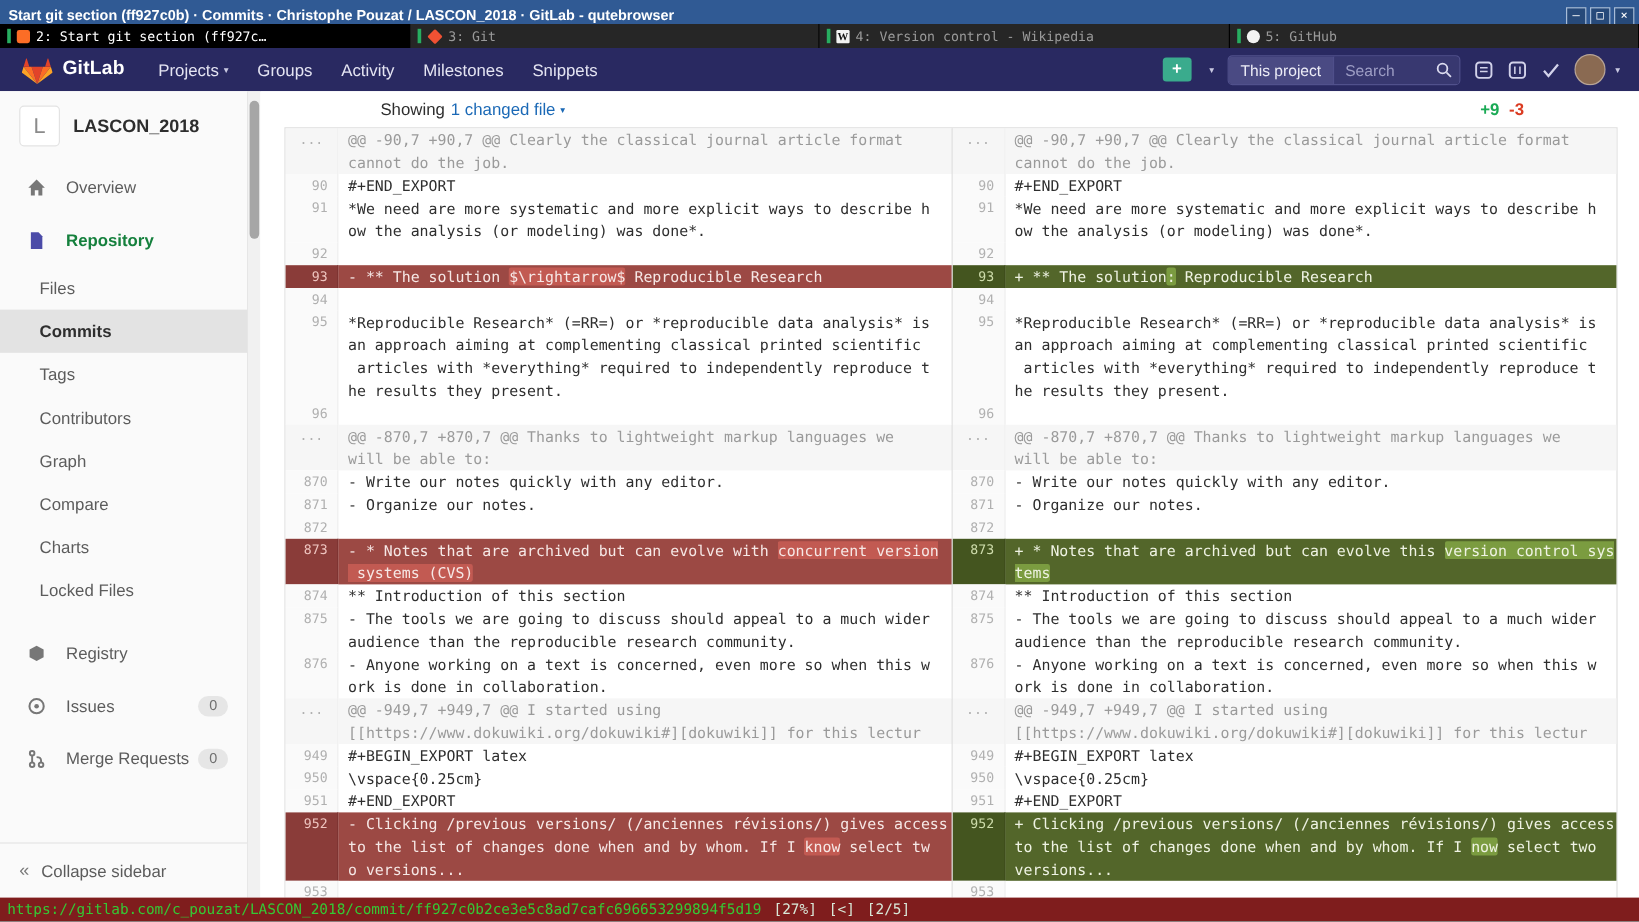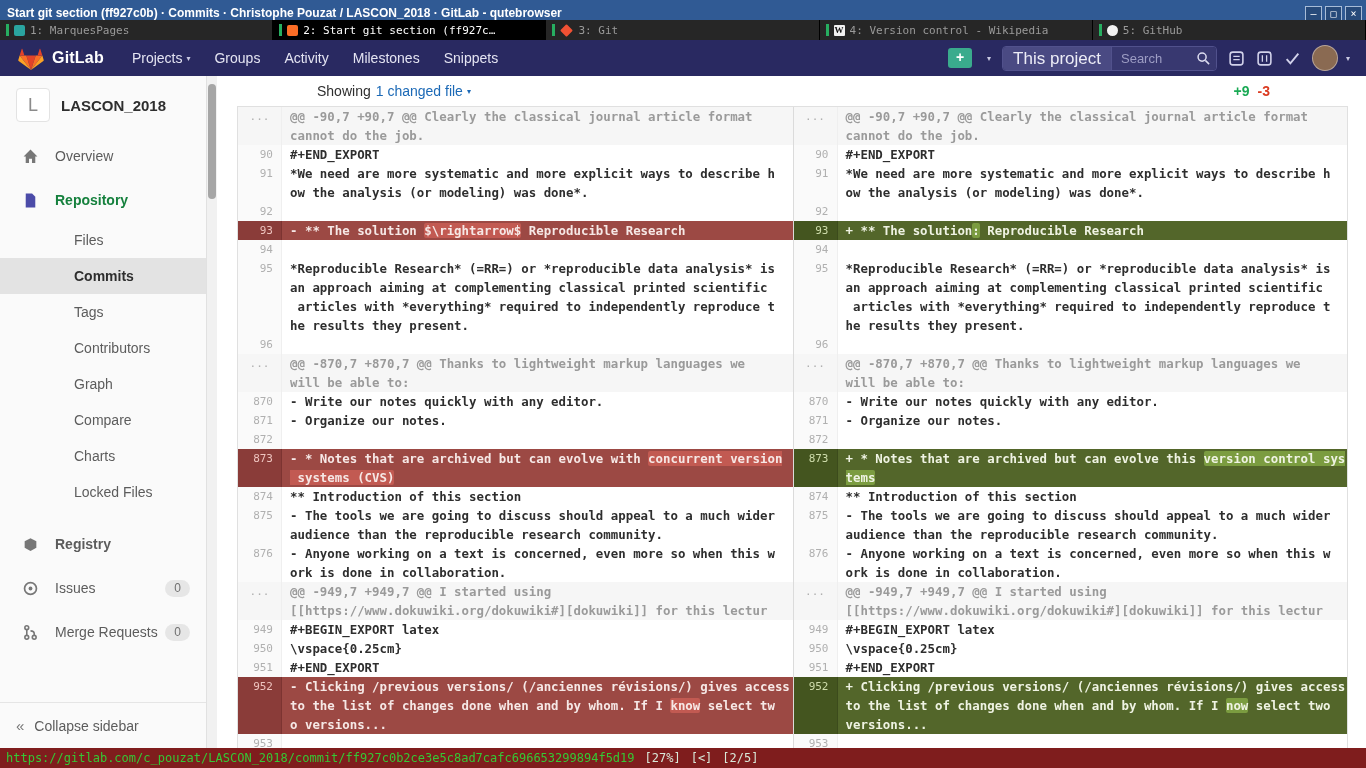--- a/index.html
+++ b/index.html
@@ -52,21 +52,21 @@
   .brand { font-weight:bold; font-size:16px; margin:0 16px 0 8px; letter-spacing:.2px; }
   .nav-menu { display:flex; align-items:center; height:100%; }
   .nav-item { padding:0 12px; font-size:14px; color:#e4e4f2; cursor:default; }
   .caret { font-size:8px; margin-left:4px; vertical-align:2px; color:#c9c9e2; }
   .nav-right { margin-left:auto; display:flex; align-items:center; gap:11px; padding-right:16px; }
   .new-btn {
     width:24px; height:20px; background:#3aab8d; border-radius:3px;
     color:#fff; font:bold 14px/19px "Liberation Sans",sans-serif; text-align:center;
   }
   .search-group { display:flex; height:25px; border:1px solid #51518c; border-radius:4px; overflow:hidden; }
-  .scope-chip { background:#4a4a83; color:#ececf6; font-size:17px; line-height:23px; padding:0 10px; border-right:1px solid #51518c; }
+  .scope-chip { background:#4a4a83; color:#ececf6; font-size:13px; line-height:23px; padding:0 10px; border-right:1px solid #51518c; }
   .search-wrap { position:relative; }
   .search-input {
     width:104px; height:23px; border:0; outline:0; background:#383870;
     color:#e6e6f2; font-size:13px; padding:0 24px 0 9px;
   }
   .search-input::placeholder { color:#9d9dc4; }
   .search-icon { position:absolute; right:5px; top:4px; }
   .nav-ico { display:flex; color:#d2d2ea; }
   .avatar-wrap { display:flex; align-items:center; gap:4px; }
   .avatar { width:26px; height:26px; border-radius:50%; background:#8a6a52; border:1px solid rgba(255,255,255,.4); }
@@ -77,24 +77,24 @@
     background:#fafafa; border-right:1px solid #e1e1e1;
     font-size:14px; color:#5c5c5c; overflow:hidden;
   }
   .project-head { display:flex; align-items:center; gap:11px; padding:13px 16px; height:58px; }
   .project-avatar {
     width:34px; height:34px; background:#fff; border:1px solid #e3e3e3; border-radius:4px;
     color:#8b8b8b; font-size:18px; text-align:center; line-height:32px; flex:none;
   }
   .project-name { font-weight:bold; color:#2e2e2e; font-size:15px; }
   .side-item { display:flex; align-items:center; padding:0 16px 0 22px; height:44px; cursor:default; }
-  .side-item.sub { height:36px; padding-left:74px; }
+  .side-item.sub { height:36px; padding-left:33px; }
   .side-item.selected { background:#e3e3e3; color:#2e2e2e; font-weight:bold; }
   .side-item.section-active { color:#15803d; font-weight:600; }
-  .side-item.gap-top { margin-top:12px;font-weight:bold; }
+  .side-item.gap-top { margin-top:12px; }
   .s-icon { width:17px; height:17px; margin-right:16px; color:#777; flex:none; display:flex; }
   .section-active .s-icon { color:#4b4ba8; }
   .count-badge {
     margin-left:auto; background:rgba(0,0,0,.08); border-radius:9px; padding:0 9px;
     font-size:12px; height:17px; line-height:17px; color:#707070; font-weight:normal;
   }
   .collapse-bar {
     position:absolute; bottom:0; left:0; width:206px; height:46px; background:#fafafa;
     border-top:1px solid #e5e5e5; display:flex; align-items:center; gap:10px; padding:0 16px;
     color:#5c5c5c; font-size:14px;
@@ -119,21 +119,21 @@
     margin-left:20px; width:1111px; border:1px solid #e0e0e0;
     font-family:"DejaVu Sans Mono",monospace; font-size:12.4px; line-height:19px;
   }
   .d-row { display:flex; }
   .side { width:50%; display:flex; min-width:0; }
   .side.right { border-left:1px solid rgba(0,0,0,.14); }
   .gutter {
     width:44px; flex:none; text-align:right; padding-right:8px;
     color:#b0b0b0; background:#fafafa; border-right:1px solid #efefef; font-size:11px;
   }
-  .code { flex:1; min-width:0; padding:0 8px; white-space:pre; overflow:hidden; color:#2e2e2e;font-weight:bold; }
+  .code { flex:1; min-width:0; padding:0 8px; white-space:pre; overflow:hidden; color:#2e2e2e; }
   .hunk .gutter { background:#f6f6f6; text-align:center; padding-right:0; }
   .hunk .code { background:#f6f6f6; color:#9a9a9a; }
   .del .gutter { background:#8a3c39; color:#eec4bf; border-right-color:#7c3431; }
   .del .code { background:#9c4944; color:#f6e8e6; }
   .hl-del { background:#c25a52; border-radius:2px; }
   .add .gutter { background:#44551f; color:#cedcab; border-right-color:#3c4b1c; }
   .add .code { background:#53662a; color:#eff3e3; }
   .hl-add { background:#7b9c40; border-radius:2px; }
 
   
@@ -153,25 +153,20 @@
   <div class="titlebar">
     <span class="title">Start git section (ff927c0b) · Commits · Christophe Pouzat / LASCON_2018 · GitLab - qutebrowser</span>
     <span class="win-btns">
       <span class="win-btn">–</span>
       <span class="win-btn">□</span>
       <span class="win-btn">×</span>
     </span>
   </div>
 
   <div class="tabbar">
-      <div class="tab">
-        <span class="ind"></span>
-        <span class="fav bookmark-icon"></span>
-        <span class="tab-title">1: MarquesPages</span>
-      </div>
       <div class="tab selected">
         <span class="ind"></span>
         <span class="fav gitlab-fox-icon"></span>
         <span class="tab-title">2: Start git section (ff927c…</span>
       </div>
       <div class="tab">
         <span class="ind"></span>
         <span class="fav git-icon"></span>
         <span class="tab-title">3: Git</span>
       </div>

